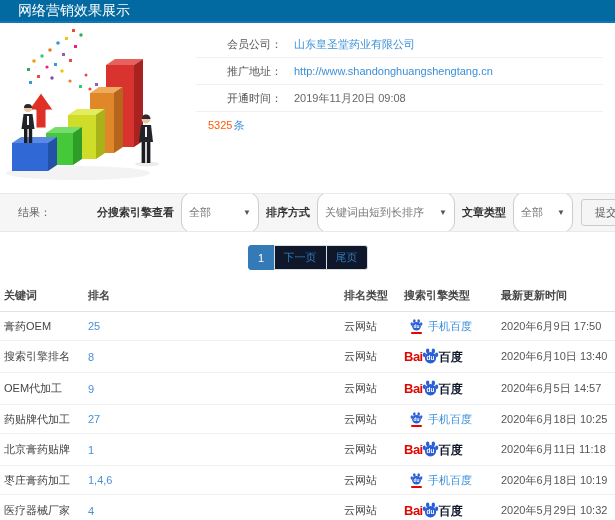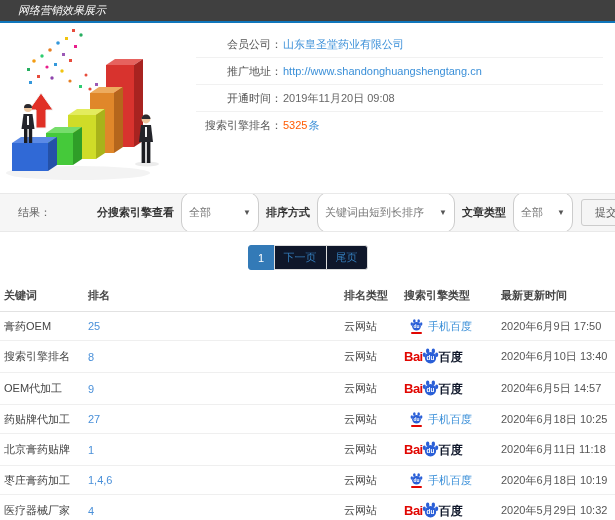--- a/index.html
+++ b/index.html
@@ -3,31 +3,31 @@
 <meta charset="utf-8">
 <style>
   html,body{margin:0;padding:0;}
   body{
     width:615px;height:520px;overflow:hidden;background:#fff;
     font-family:"Liberation Sans","DejaVu Sans",sans-serif;
     -webkit-font-smoothing:antialiased;
   }
   
   .hdr{
-    height:21px;background:#404040;color:#fff;font-size:11px;
-    line-height:21px;padding-left:18px;border-bottom:2px solid #0f76bb;font-style:italic;
+    height:21px;background:#0369a1;color:#fff;font-size:14px;
+    line-height:21px;padding-left:18px;border-bottom:2px solid #0f76bb;
   }
   
   .top{display:flex;align-items:flex-start;}
   .illus{width:196px;height:164px;flex:0 0 196px;}
   .info{flex:1;padding:8px 12px 0 0;}
   .info-row{display:flex;align-items:center;height:26px;border-bottom:1px solid #f1f1f1;font-size:11px;}
   .info-row:last-child{border-bottom:none;}
   .info-label{width:86px;text-align:right;color:#555;flex:0 0 86px;}
-  .info-value{margin-left:1px;color:#666;}
+  .info-value{margin-left:12px;color:#666;}
   .info-value.link{color:#3a8fd8;text-decoration:none;cursor:pointer;}
   .hl-num{color:#ff5a00;}
   .hl-unit{color:#3a8fd8;margin-left:1px;}
   
   .filterbar{
     margin-top:6px;height:37px;background:#f6f6f6;
     border-top:1px solid #e9e9e9;border-bottom:1px solid #e9e9e9;
     display:flex;align-items:center;padding-left:18px;overflow:hidden;justify-content:space-between;
   }
   .result-label{color:#666;font-size:11px;}
@@ -178,21 +178,20 @@
       </div>
       <div class="info-row">
         <span class="info-label">推广地址：</span>
         <a class="info-value link">http://www.shandonghuangshengtang.cn</a>
       </div>
       <div class="info-row">
         <span class="info-label">开通时间：</span>
         <span class="info-value">2019年11月20日 09:08</span>
       </div>
       <div class="info-row">
-        <span class="info-label">搜索引擎排名：</span>
         <span class="info-value"><span class="hl-num">5325</span><span class="hl-unit">条</span></span>
       </div>
     </div>
 </div>
 
 <div class="filterbar">
   <span class="result-label">结果：</span>
   <div class="filters">
     <span class="f-label">分搜索引擎查看</span>
     <div class="selectbox sel-engine">

